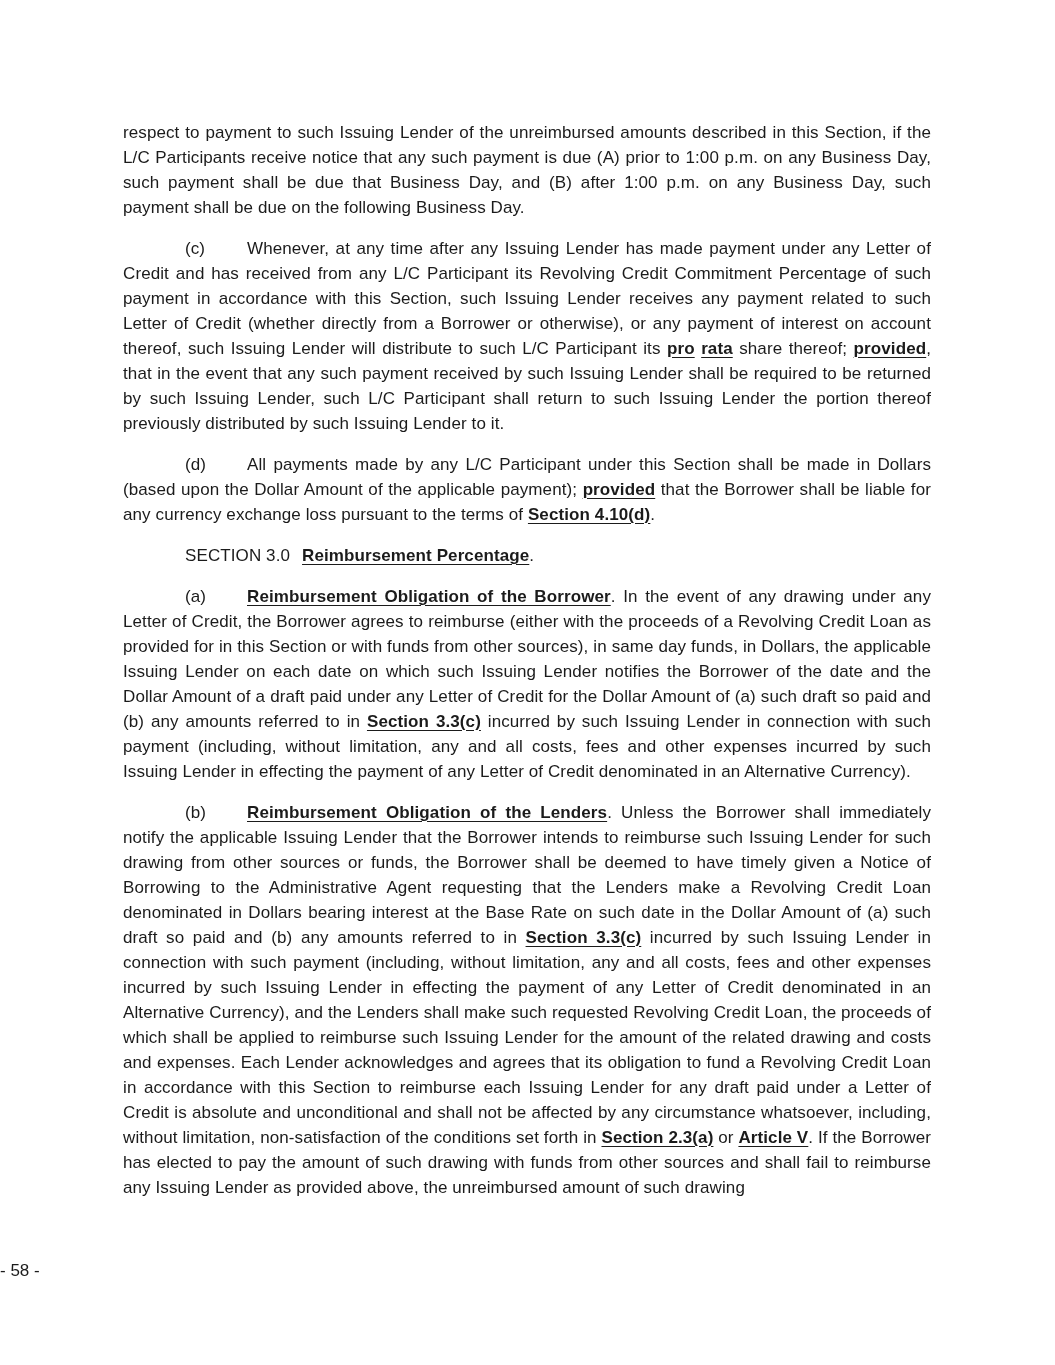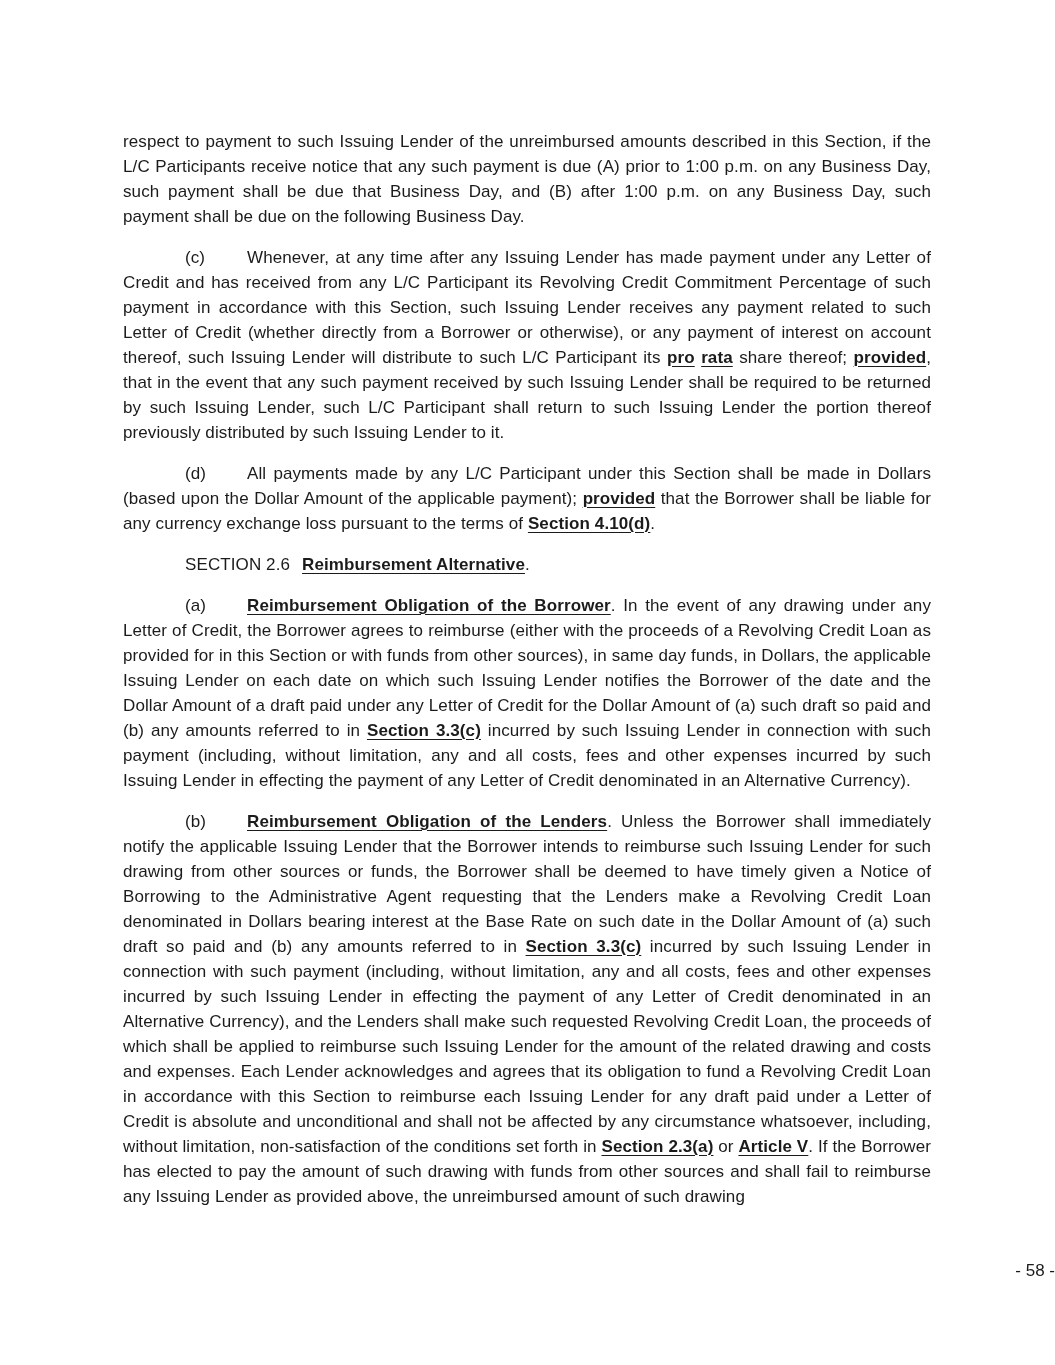--- a/index.html
+++ b/index.html
@@ -14,21 +14,20 @@
     background: #ffffff;
     font-family: "Liberation Sans", "DejaVu Sans", sans-serif;
     color: #1b1b1b;
     overflow: hidden;
   }
   .content {
     position: absolute;
     left: 123px;
     top: 120px;
     width: 808px;
-    margin-top: 9px;
   }
   .para {
     margin: 0 0 16px 0;
     font-size: 17px;
     line-height: 25px;
     text-align: justify;
     letter-spacing: 0.1px;
   }
   .para.indent {
     text-indent: 62px;
@@ -47,38 +46,38 @@
     text-decoration: underline;
     text-underline-offset: 3px;
     text-decoration-thickness: 1px;
     font-weight: bold;
   }
   .footer {
     position: absolute;
     left: 0;
     right: 0;
     top: 1258px;
-    text-align: right;
+    text-align: left;
     font-size: 17px;
     line-height: 25px;
   }
 </style>
 </head>
 <body>
 
 <div class="page">
   <div class="content">
 
     <p class="para"><span>respect to payment to such Issuing Lender of the unreimbursed amounts described in this Section, if the L/C Participants receive notice that any such payment is due (A) prior to 1:00 p.m. on any Business Day, such payment shall be due that Business Day, and (B) after 1:00 p.m. on any Business Day, such payment shall be due on the following Business Day.</span></p>
 
     <p class="para indent"><span class="plabel">(c)</span><span>Whenever, at any time after any Issuing Lender has made payment under any Letter of Credit and has received from any L/C Participant its Revolving Credit Commitment Percentage of such payment in accordance with this Section, such Issuing Lender receives any payment related to such Letter of Credit (whether directly from a Borrower or otherwise), or any payment of interest on account thereof, such Issuing Lender will distribute to such L/C Participant its </span><span class="u">pro</span><span> </span><span class="u">rata</span><span> share thereof; </span><span class="u">provided</span><span>, that in the event that any such payment received by such Issuing Lender shall be required to be returned by such Issuing Lender, such L/C Participant shall return to such Issuing Lender the portion thereof previously distributed by such Issuing Lender to it.</span></p>
 
     <p class="para indent"><span class="plabel">(d)</span><span>All payments made by any L/C Participant under this Section shall be made in Dollars (based upon the Dollar Amount of the applicable payment); </span><span class="u">provided</span><span> that the Borrower shall be liable for any currency exchange loss pursuant to the terms of </span><span class="u">Section 4.10(d)</span><span>.</span></p>
 
-    <p class="para indent"><span>SECTION 2.6</span><span class="hgap"></span><span class="u">Reimbursement Alternative</span><span>.</span></p>
+    <p class="para indent"><span>SECTION 3.0</span><span class="hgap"></span><span class="u">Reimbursement Percentage</span><span>.</span></p>
 
     <p class="para indent"><span class="plabel">(a)</span><span class="u">Reimbursement Obligation of the Borrower</span><span>.  In the event of any drawing under any Letter of Credit, the Borrower agrees to reimburse (either with the proceeds of a Revolving Credit Loan as provided for in this Section or with funds from other sources), in same day funds, in Dollars, the applicable Issuing Lender on each date on which such Issuing Lender notifies the Borrower of the date and the Dollar Amount of a draft paid under any Letter of Credit for the Dollar Amount of (a) such draft so paid and (b) any amounts referred to in </span><span class="u">Section 3.3(c)</span><span> incurred by such Issuing Lender in connection with such payment (including, without limitation, any and all costs, fees and other expenses incurred by such Issuing Lender in effecting the payment of any Letter of Credit denominated in an Alternative Currency).</span></p>
 
     <p class="para indent"><span class="plabel">(b)</span><span class="u">Reimbursement Obligation of the Lenders</span><span>.  Unless the Borrower shall immediately notify the applicable Issuing Lender that the Borrower intends to reimburse such Issuing Lender for such drawing from other sources or funds, the Borrower shall be deemed to have timely given a Notice of Borrowing to the Administrative Agent requesting that the Lenders make a Revolving Credit Loan denominated in Dollars bearing interest at the Base Rate on such date in the Dollar Amount of (a) such draft so paid and (b) any amounts referred to in </span><span class="u">Section 3.3(c)</span><span> incurred by such Issuing Lender in connection with such payment (including, without limitation, any and all costs, fees and other expenses incurred by such Issuing Lender in effecting the payment of any Letter of Credit denominated in an Alternative Currency), and the Lenders shall make such requested Revolving Credit Loan, the proceeds of which shall be applied to reimburse such Issuing Lender for the amount of the related drawing and costs and expenses.  Each Lender acknowledges and agrees that its obligation to fund a Revolving Credit Loan in accordance with this Section to reimburse each Issuing Lender for any draft paid under a Letter of Credit is absolute and unconditional and shall not be affected by any circumstance whatsoever, including, without limitation, non-satisfaction of the conditions set forth in </span><span class="u">Section 2.3(a)</span><span> or </span><span class="u">Article V</span><span>.  If the Borrower has elected to pay the amount of such drawing with funds from other sources and shall fail to reimburse any Issuing Lender as provided above, the unreimbursed amount of such drawing</span></p>
 
   </div>
 
   <div class="footer"><span>- 58 -</span></div>
 </div>
 

